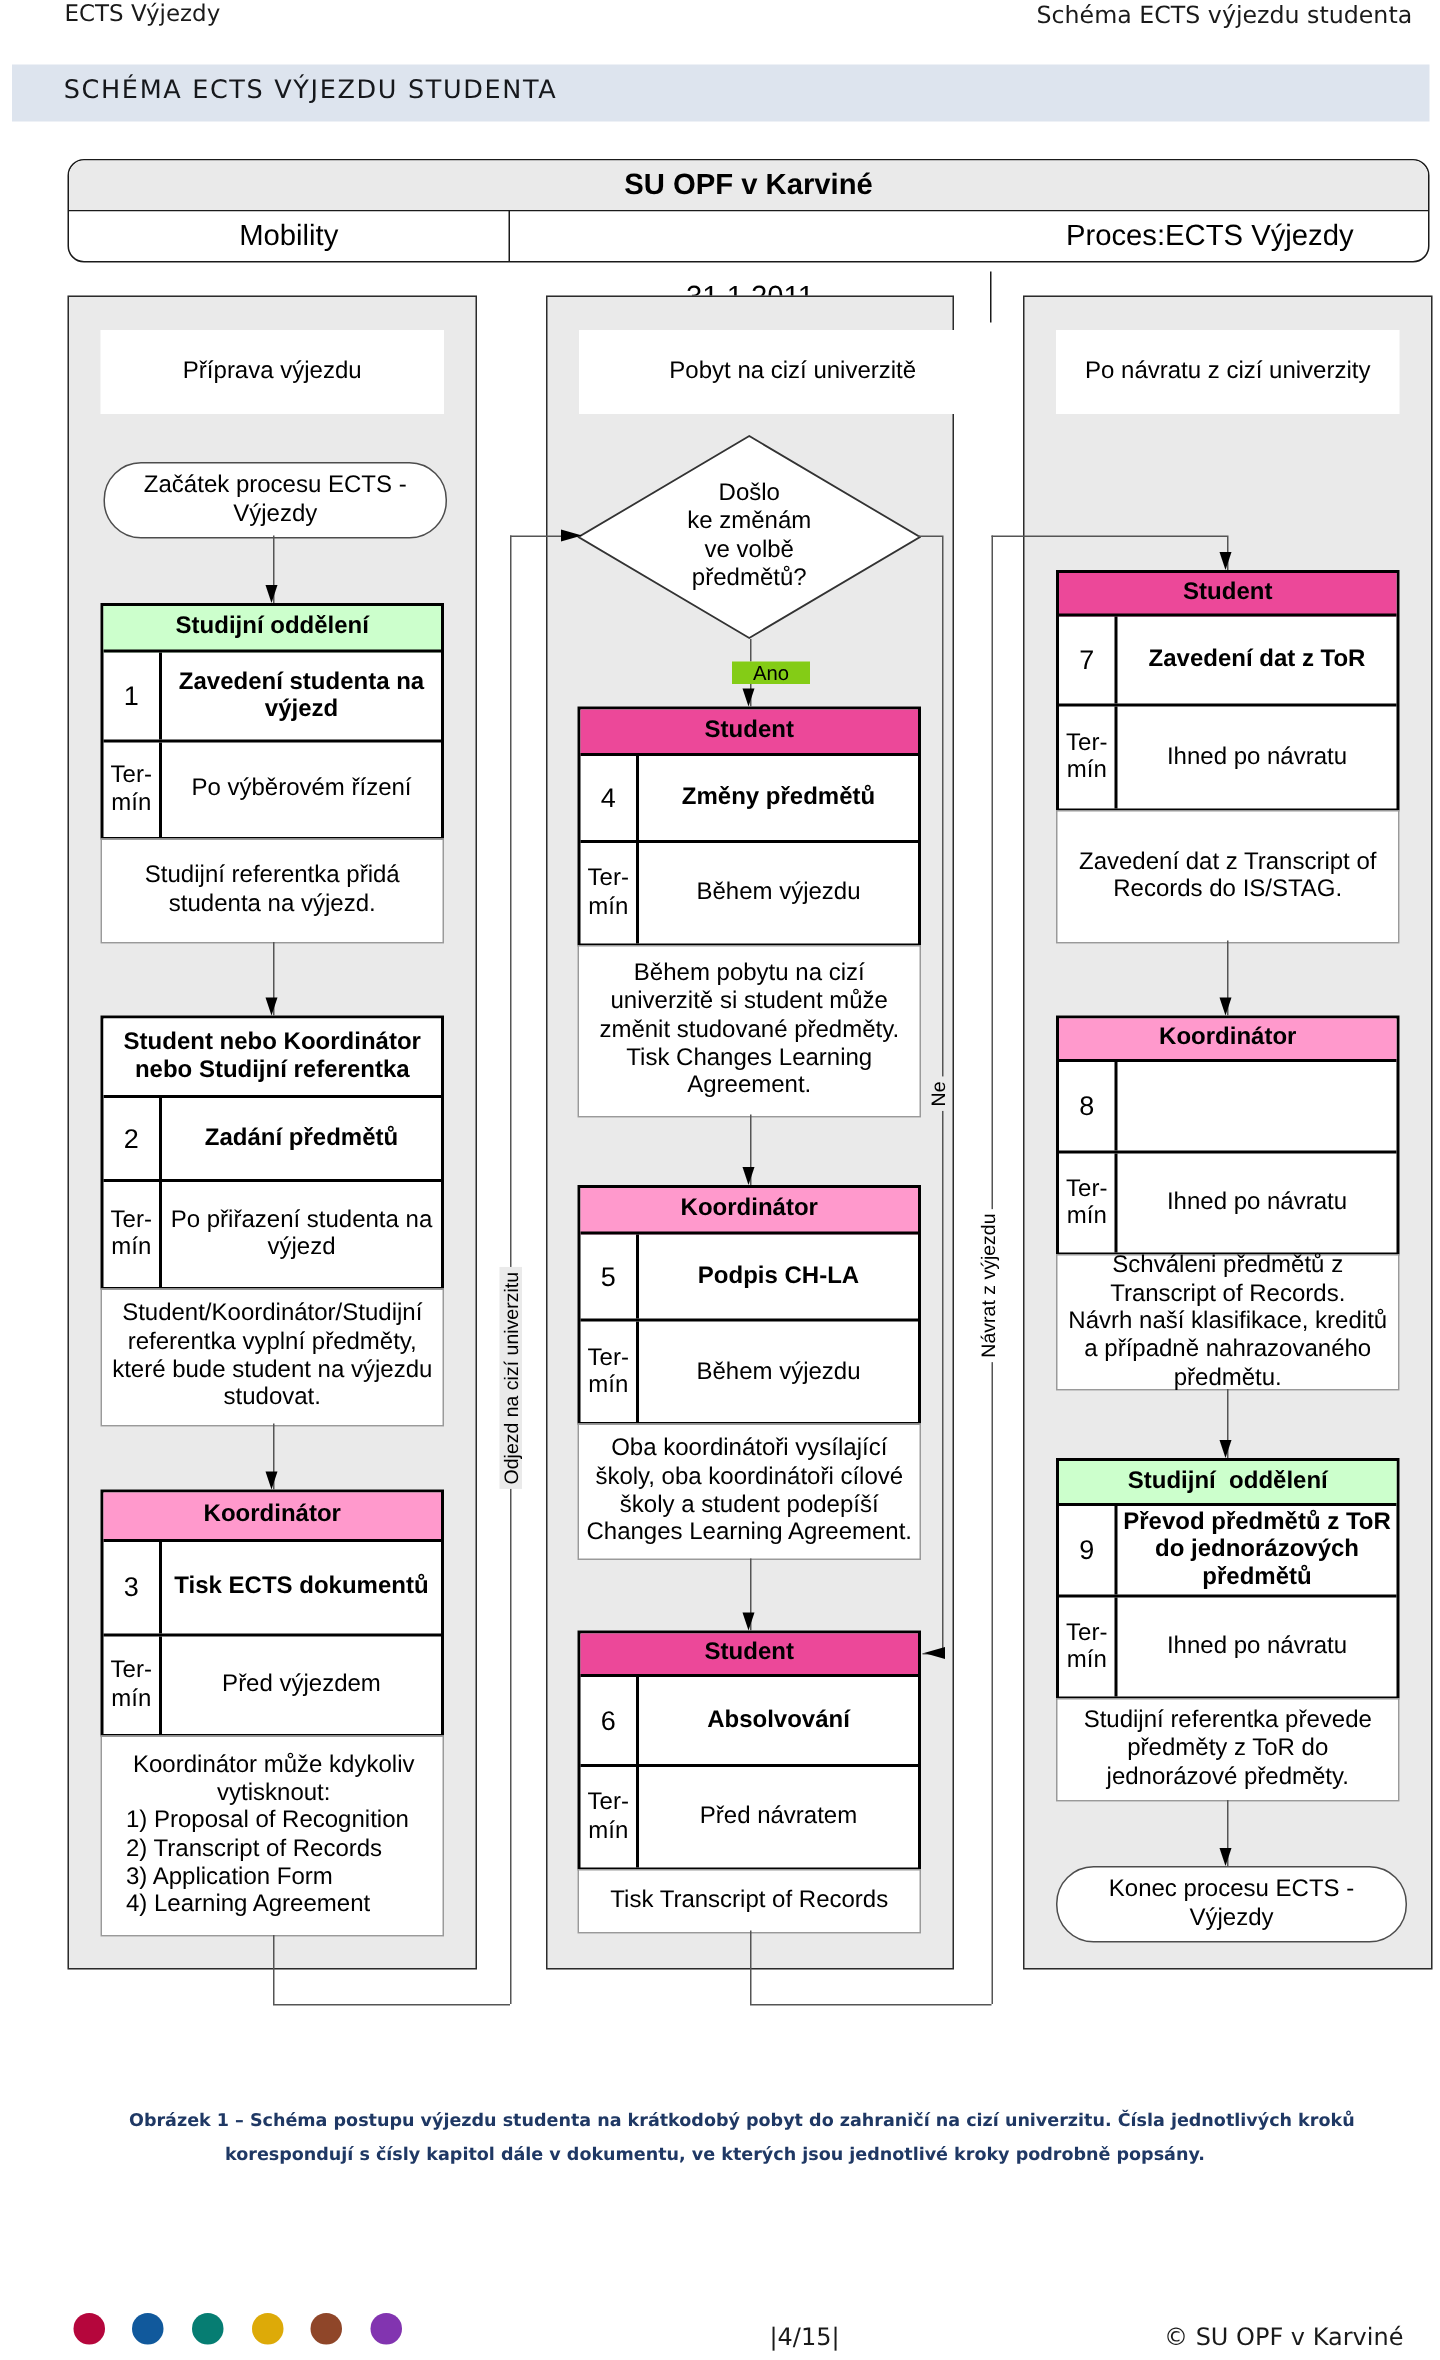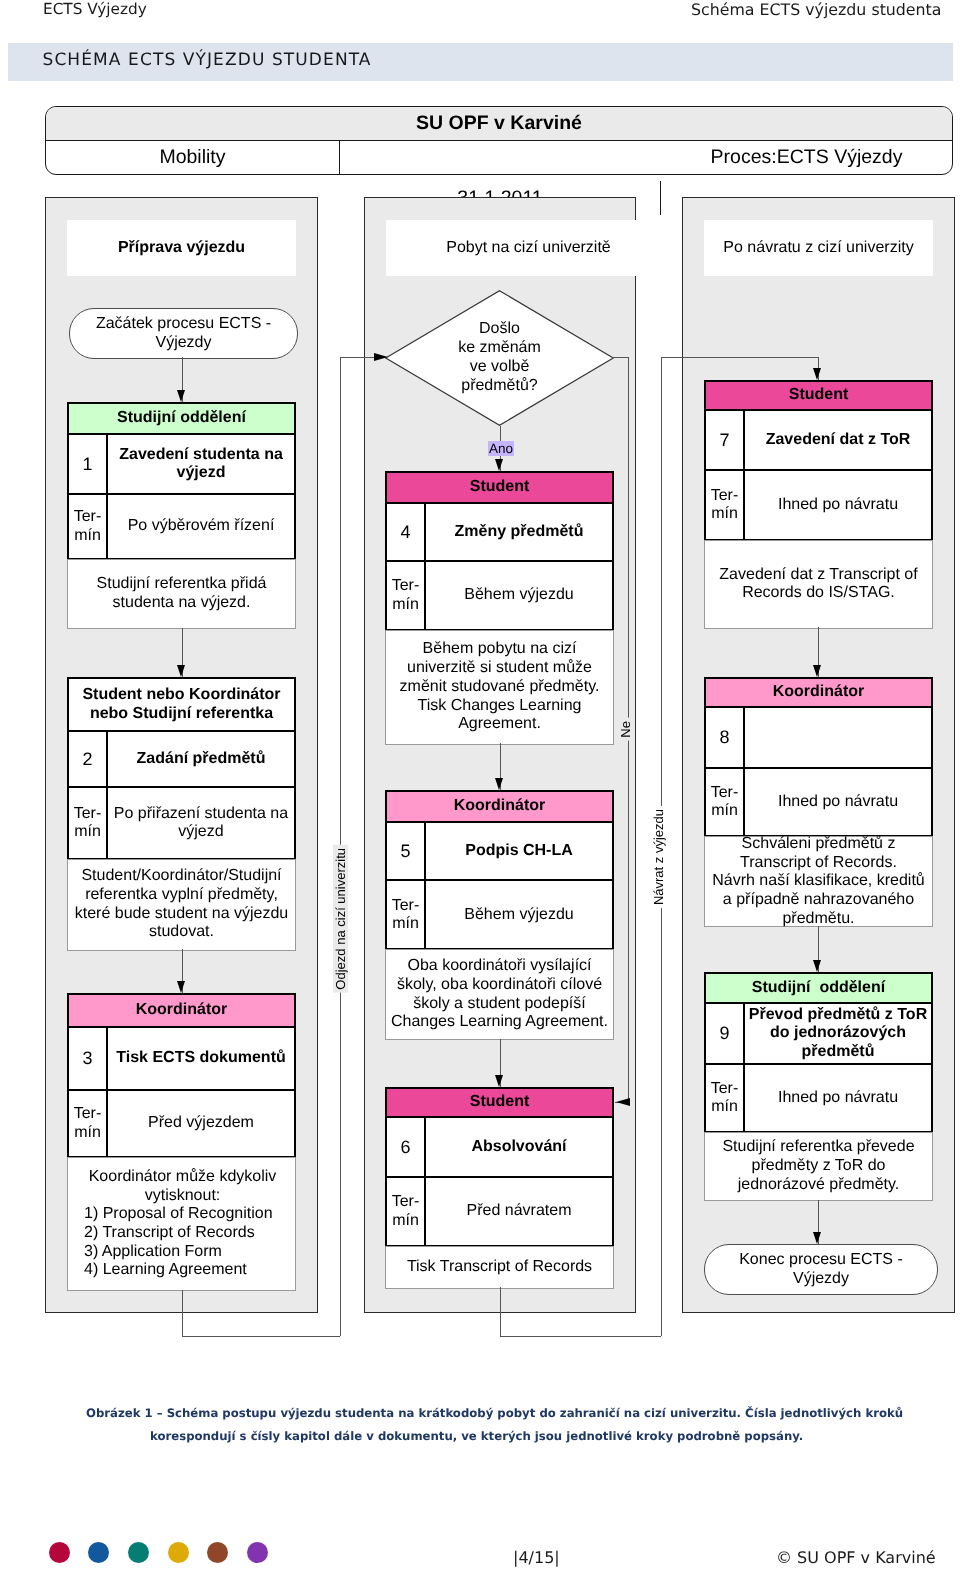--- a/index.html
+++ b/index.html
@@ -25,21 +25,21 @@
   #tb-c2{width:320px;border-right:1.6px solid #1a1a1a;margin-top:41px;}
   #tb-c3{flex:1;}
 
   
   .phase{border:1.6px solid #2b2b2b;background:#eaeaea;top:197px;height:1116px;}
   #phase1{left:45px;width:273px;}
   #phase2{left:364px;width:272px;}
   #phase3{left:682px;width:273px;}
   .phase-label{position:absolute;top:21.5px;height:56px;background:#fff;border:none;
                display:flex;align-items:center;justify-content:center;font-size:16px;color:#000;}
-  #plabel1{left:21px;width:229px;font-weight:bold;}
+  #plabel1{left:21px;width:229px;}
   #plabel2{left:21px;width:229px;padding-left:28px;}
   #plabel3{left:21px;width:229px;}
 
   
   .card{position:absolute;}
   .card .tbl{position:absolute;left:0;top:0;right:0;border:2px solid #000;background:#fff;}
   .card .role{height:30px;display:flex;align-items:center;justify-content:center;text-align:center;line-height:1.14;
                font-size:16px;font-weight:bold;color:#000;border-bottom:2px solid #000;white-space:pre-wrap;}
   .card .rw{display:flex;border-bottom:2px solid #000;}
   .card .rw:last-child{border-bottom:none;}
@@ -70,21 +70,21 @@
   .diamond-wrap svg{position:absolute;left:0;top:0;}
   .diamond-txt{position:absolute;left:0;top:0;right:0;bottom:0;display:flex;align-items:center;justify-content:center;
                text-align:center;font-size:16px;color:#000;line-height:1.18;white-space:pre-line;}
 
   
   .vline{position:absolute;width:1px;background:#555;}
   .hline{position:absolute;height:1px;background:#555;}
   .arrowdn{position:absolute;width:0;height:0;border-left:4.5px solid transparent;border-right:4.5px solid transparent;border-top:12.5px solid #000;}
   .arrowrt{position:absolute;width:0;height:0;border-top:4.5px solid transparent;border-bottom:4.5px solid transparent;border-left:14px solid #000;}
   .arrowlf{position:absolute;width:0;height:0;border-top:4.5px solid transparent;border-bottom:4.5px solid transparent;border-right:14px solid #000;}
-  .edgelbl{position:absolute;font-size:13.5px;color:#000;background:#c4b5fd;padding:0 1px;line-height:15px;}
+  .edgelbl{position:absolute;font-size:13.5px;color:#000;background:#84cc16;padding:0 14px;line-height:15px;}
   .vlabel{position:absolute;font-size:13px;color:#000;background:#eaeaea;
           writing-mode:vertical-rl;transform:rotate(180deg);padding:3px 0;}
   .vlabel2{position:absolute;font-size:13px;color:#000;background:#fff;
           writing-mode:vertical-rl;transform:rotate(180deg);padding:3px 0;}
 
   
   #caption{left:0px;top:1402px;width:960px;font-family:"DejaVu Sans",sans-serif;
            font-size:11.7px;font-weight:bold;color:#1f3864;line-height:23.1px;}
   #caption .cl{display:block;position:relative;white-space:nowrap;}
   #cap-line1{left:86px;}

